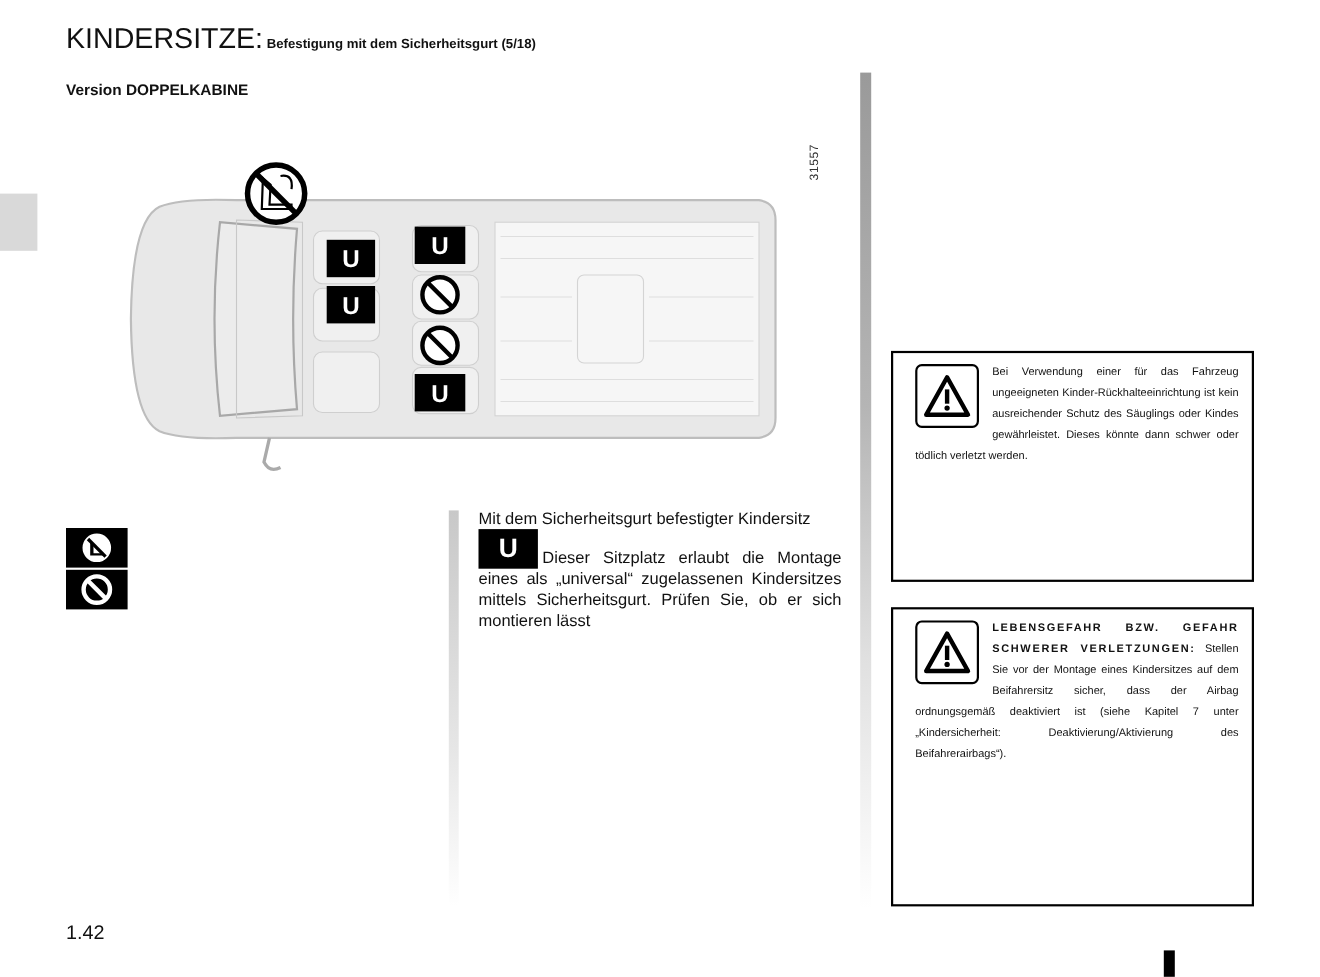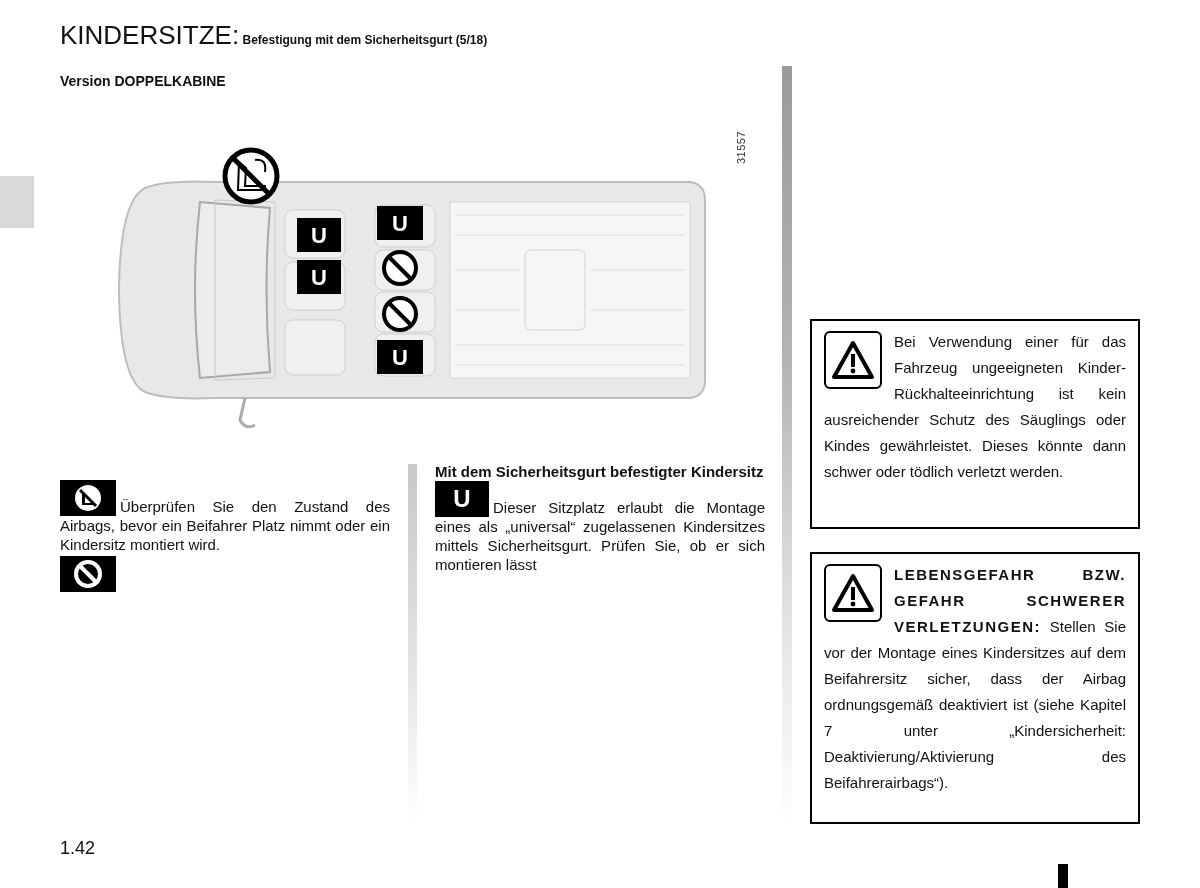--- a/index.html
+++ b/index.html
@@ -18,31 +18,31 @@
   .van { left:105px; top:140px; width:620px; height:300px; }
 
   .rule-right { left:782px; top:66px; width:10px; height:760px;
                 background:linear-gradient(#9a9a9a 0%, #b5b5b5 40%, #e0e0e0 70%, #fff 100%); }
   .rule-mid { left:408px; top:464px; width:9px; height:360px;
               background:linear-gradient(#c8c8c8 0%, #e6e6e6 60%, #fff 100%); }
 
   .para { font-size:15px; line-height:19px; text-align:justify; }
   .para-left { left:60px; top:480px; width:330px; }
   .para-mid { left:435px; top:462px; width:330px; }
-  .para-mid .head { font-weight:bold; }
+  .para-mid .head { font-weight:normal; }
   .badge { display:inline-block; background:#000; color:#fff; vertical-align:bottom;
            text-align:center; margin-right:4px; }
   .badge-u { width:54px; height:36px; font-weight:bold; font-size:24px; line-height:36px; }
   .badge-ic { width:56px; height:36px; position:relative; }
   .badge-ic svg { position:absolute; left:13px; top:3px; }
 
   .warn { border:2px solid #000; }
   .warn1 { left:810px; top:319px; width:326px; height:206px; }
   .warn2 { left:810px; top:552px; width:326px; height:268px; }
-  .warn-inner { padding:8px 12px 8px 12px; font-size:15px; line-height:26px; text-align:justify; }
+  .warn-inner { padding:8px 12px 8px 20px; font-size:10px; line-height:19px; text-align:justify; }
   .warn-icon { float:left; width:54px; height:54px; border:2px solid #000; border-radius:6px;
                margin:2px 12px 4px 0; display:flex; align-items:center; justify-content:center; }
   .warn-strong { font-weight:bold; letter-spacing:1.5px; }
 
   .page-num { left:60px; top:838px; font-size:18px; }
   .corner-mark { left:1058px; top:864px; width:10px; height:24px; background:#000; }
 </style>
 </head>
 <body>
 
@@ -117,21 +117,21 @@
 
 <div class="abs para para-left">
   <div>
     <span class="badge badge-ic">
       <svg width="30" height="30" viewBox="0 0 30 30">
         <circle cx="15" cy="15" r="12" fill="#fff" stroke="#fff" stroke-width="2"></circle>
         <circle cx="15" cy="15" r="12" fill="none" stroke="#000" stroke-width="0"></circle>
         <path d="M9,22 L9,9 L12,12 L12,20 L21,20 L21,22 Z" fill="#000"></path>
         <line x1="7" y1="7" x2="23" y2="23" stroke="#000" stroke-width="3"></line>
       </svg>
-    </span><span>Überprüfen Sie den Zustand des Airbags, bevor ein Beifahrer Platz nimmt oder ein Kindersitz montiert wird.</span>
+    </span>
   </div>
   <div style="margin-top:2px;">
     <span class="badge badge-ic">
       <svg width="30" height="30" viewBox="0 0 30 30">
         <circle cx="15" cy="15" r="12" fill="#000" stroke="#fff" stroke-width="4"></circle>
         <line x1="7" y1="7" x2="23" y2="23" stroke="#fff" stroke-width="4"></line>
       </svg>
     </span>
   </div>
 </div>

